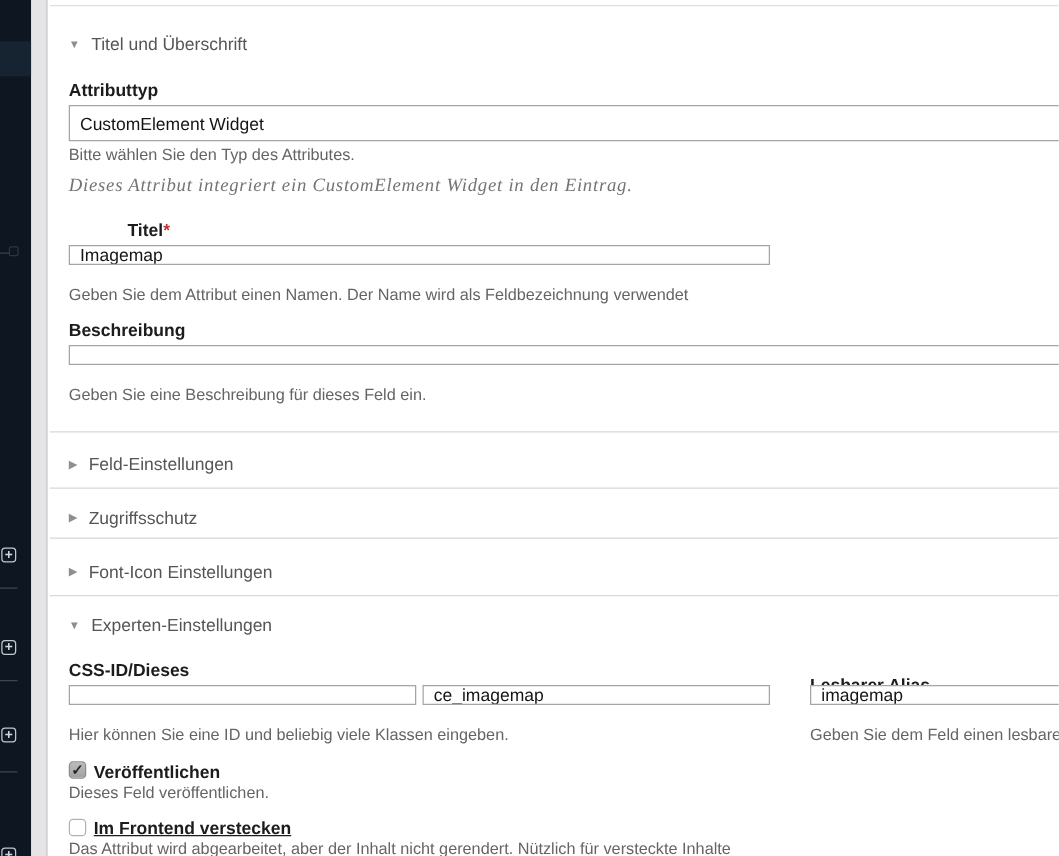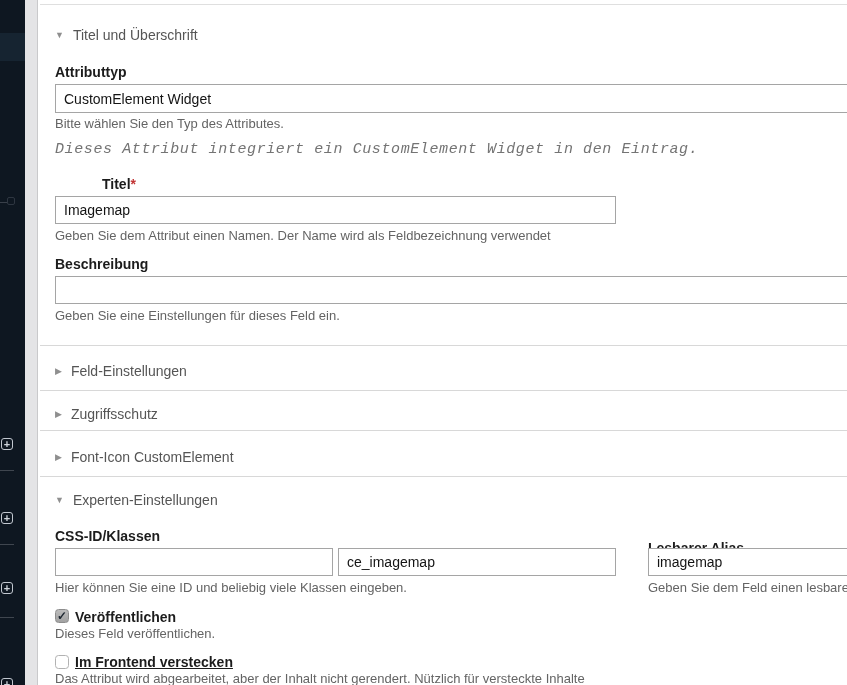--- a/index.html
+++ b/index.html
@@ -29,28 +29,28 @@
   .divider.top{background:#dfdfdf;}
   .sec-header{
     position:absolute;left:55px;font-size:14px;color:#555555;
     display:flex;align-items:center;gap:9px;cursor:pointer;white-space:nowrap;
   }
   .sec-marker{font-size:9px;color:#8f8f8f;line-height:9px;}
   .fld-label{position:absolute;left:55px;font-size:14px;font-weight:bold;color:#1c1c1c;white-space:nowrap;}
   .req{color:#c23434;font-weight:bold;}
   .help{position:absolute;left:55px;font-size:13px;color:#646464;white-space:nowrap;}
   .tinput{
-    position:absolute;height:28px;box-sizing:border-box;
+    position:absolute;height:16px;box-sizing:border-box;
     border:1px solid #a5a5a5;background:#fff;border-radius:0;
     font-family:"Liberation Sans", sans-serif;font-size:14px;color:#141414;
     padding:0 8px;outline:none;
   }
   .note{
     position:absolute;left:55px;top:141px;
-    font-family:Liberation Mono, monospace;font-style:italic;
+    font-family:Liberation Serif, serif;font-style:italic;
     font-size:15px;color:#747474;letter-spacing:0.6px;white-space:nowrap;
   }
   
   .cb{position:absolute;left:55px;width:14px;height:14px;box-sizing:border-box;border-radius:3.5px;cursor:pointer;}
   .cb.checked{
     background:linear-gradient(#bcbcbc,#a2a2a2);
     border:1px solid #8d8d8d;
     color:#1d2630;font-size:12px;font-weight:bold;line-height:13px;text-align:center;
   }
   .cb.unchecked{background:#ffffff;border:1px solid #b2b2b2;}
@@ -94,47 +94,47 @@
 <div class="note">Dieses Attribut integriert ein CustomElement Widget in den Eintrag.</div>
 
 <div class="fld-label" style="top:176px;margin-left:47px;">
   <span>Titel</span><span class="req">*</span>
 </div>
 <input class="tinput" style="left: 55px; top: 196px; width: 561px;" value="Imagemap">
 <div class="help" style="top:228px;">Geben Sie dem Attribut einen Namen. Der Name wird als Feldbezeichnung verwendet</div>
 
 <div class="fld-label" style="top:256px;">Beschreibung</div>
 <input class="tinput" style="left: 55px; top: 276px; width: 800px;" value="">
-<div class="help" style="top:308px;">Geben Sie eine Einstellungen für dieses Feld ein.</div>
+<div class="help" style="top:308px;">Geben Sie eine Beschreibung für dieses Feld ein.</div>
 
 <div class="divider" style="top:345px;"></div>
 <div class="sec-header" style="top:363px;">
   <span class="sec-marker">▶</span>
   <span>Feld-Einstellungen</span>
 </div>
 
 <div class="divider" style="top:390px;"></div>
 <div class="sec-header" style="top:406px;">
   <span class="sec-marker">▶</span>
   <span>Zugriffsschutz</span>
 </div>
 
 <div class="divider" style="top:430px;"></div>
 <div class="sec-header" style="top:449px;">
   <span class="sec-marker">▶</span>
-  <span>Font-Icon CustomElement</span>
+  <span>Font-Icon Einstellungen</span>
 </div>
 
 <div class="divider" style="top:476px;"></div>
 <div class="sec-header" style="top:492px;">
   <span class="sec-marker">▼</span>
   <span>Experten-Einstellungen</span>
 </div>
 
-<div class="fld-label" style="top:528px;">CSS-ID/Klassen</div>
+<div class="fld-label" style="top:528px;">CSS-ID/Dieses</div>
 <input class="tinput" style="left: 55px; top: 548px; width: 278px;" value="">
 <input class="tinput" style="left: 338px; top: 548px; width: 278px;" value="ce_imagemap">
 <div class="help" style="top:580px;">Hier können Sie eine ID und beliebig viele Klassen eingeben.</div>
 
 <div class="fld-label" style="left:648px;top:540px;">Lesbarer Alias</div>
 <input class="tinput" style="left: 648px; top: 548px; width: 232px;" value="imagemap">
 <div class="help" style="left:648px;top:580px;">Geben Sie dem Feld einen lesbaren</div>
 
 <div class="cb checked" style="top:609px;">✓</div>
 <div class="cb-label" style="top:609px;">Veröffentlichen</div>

